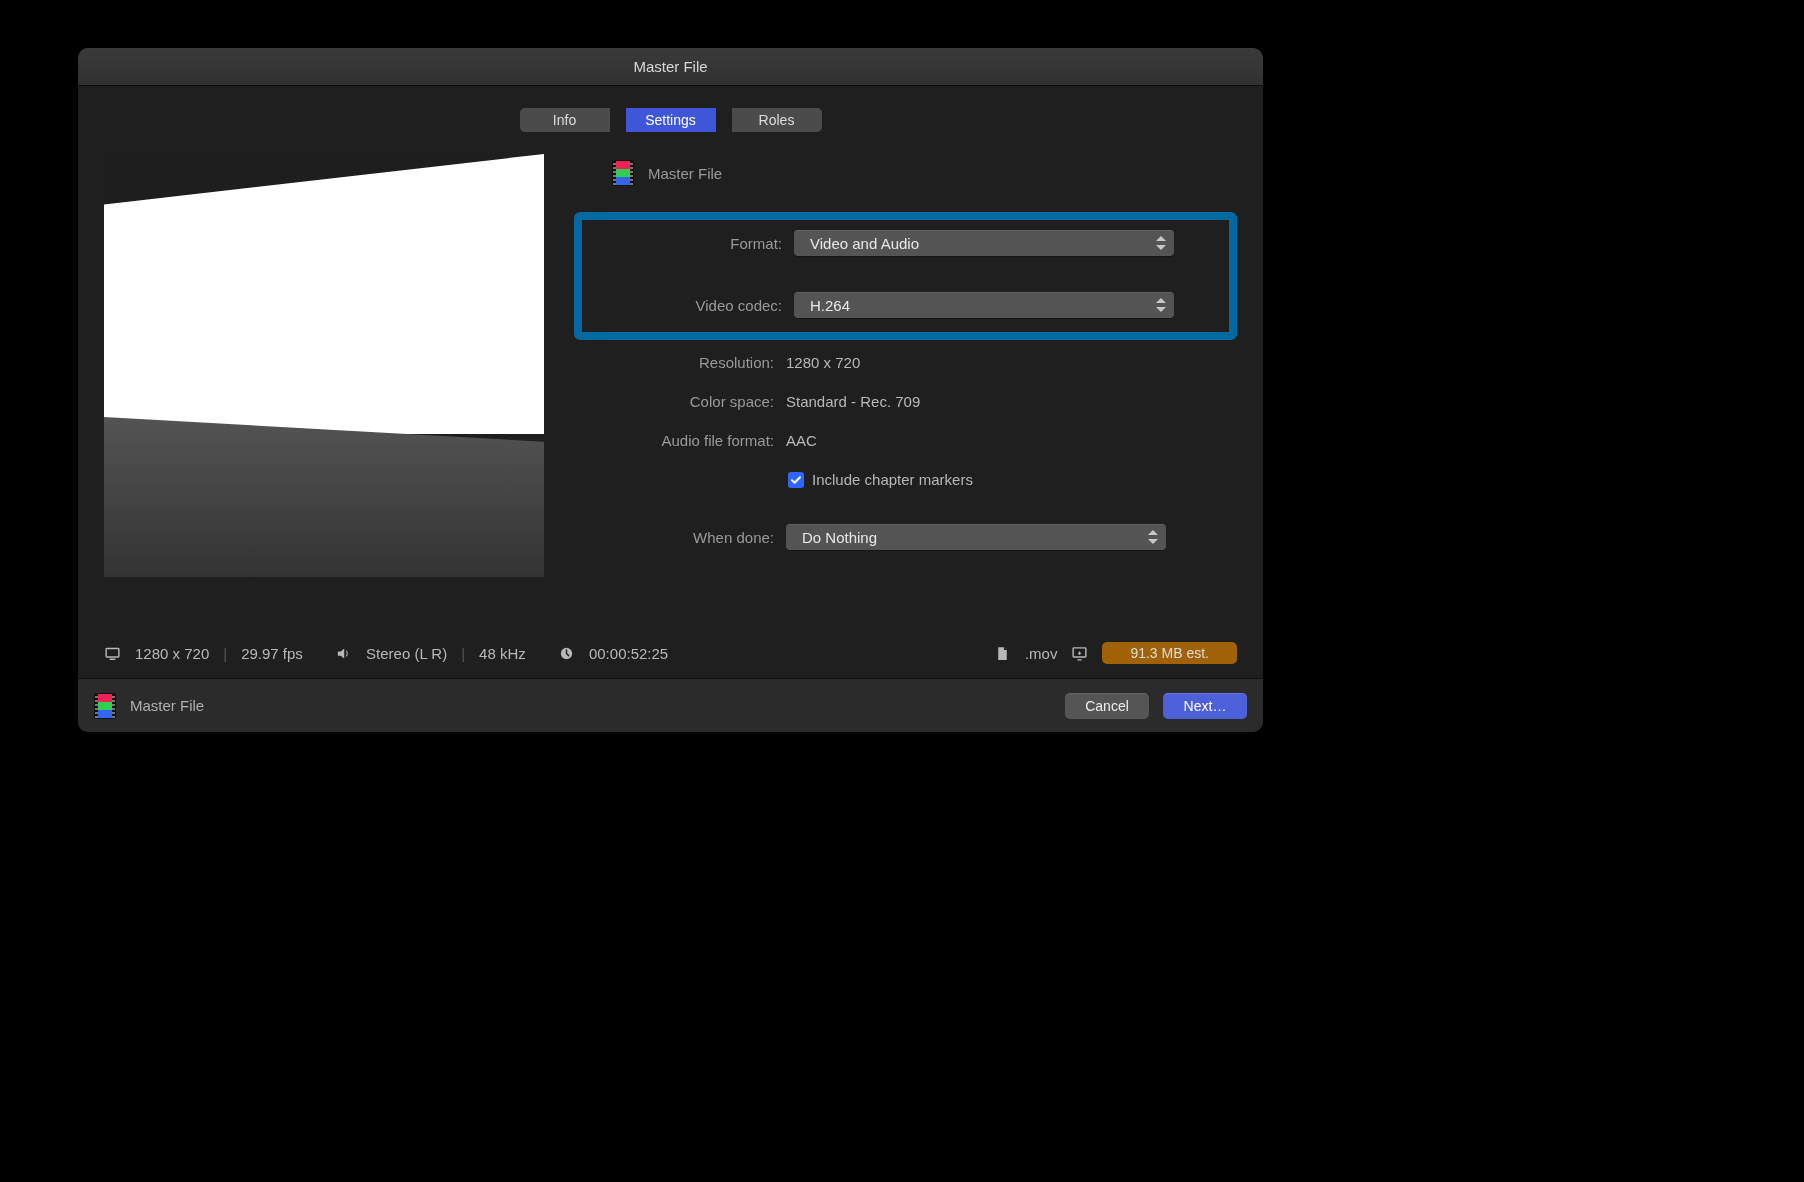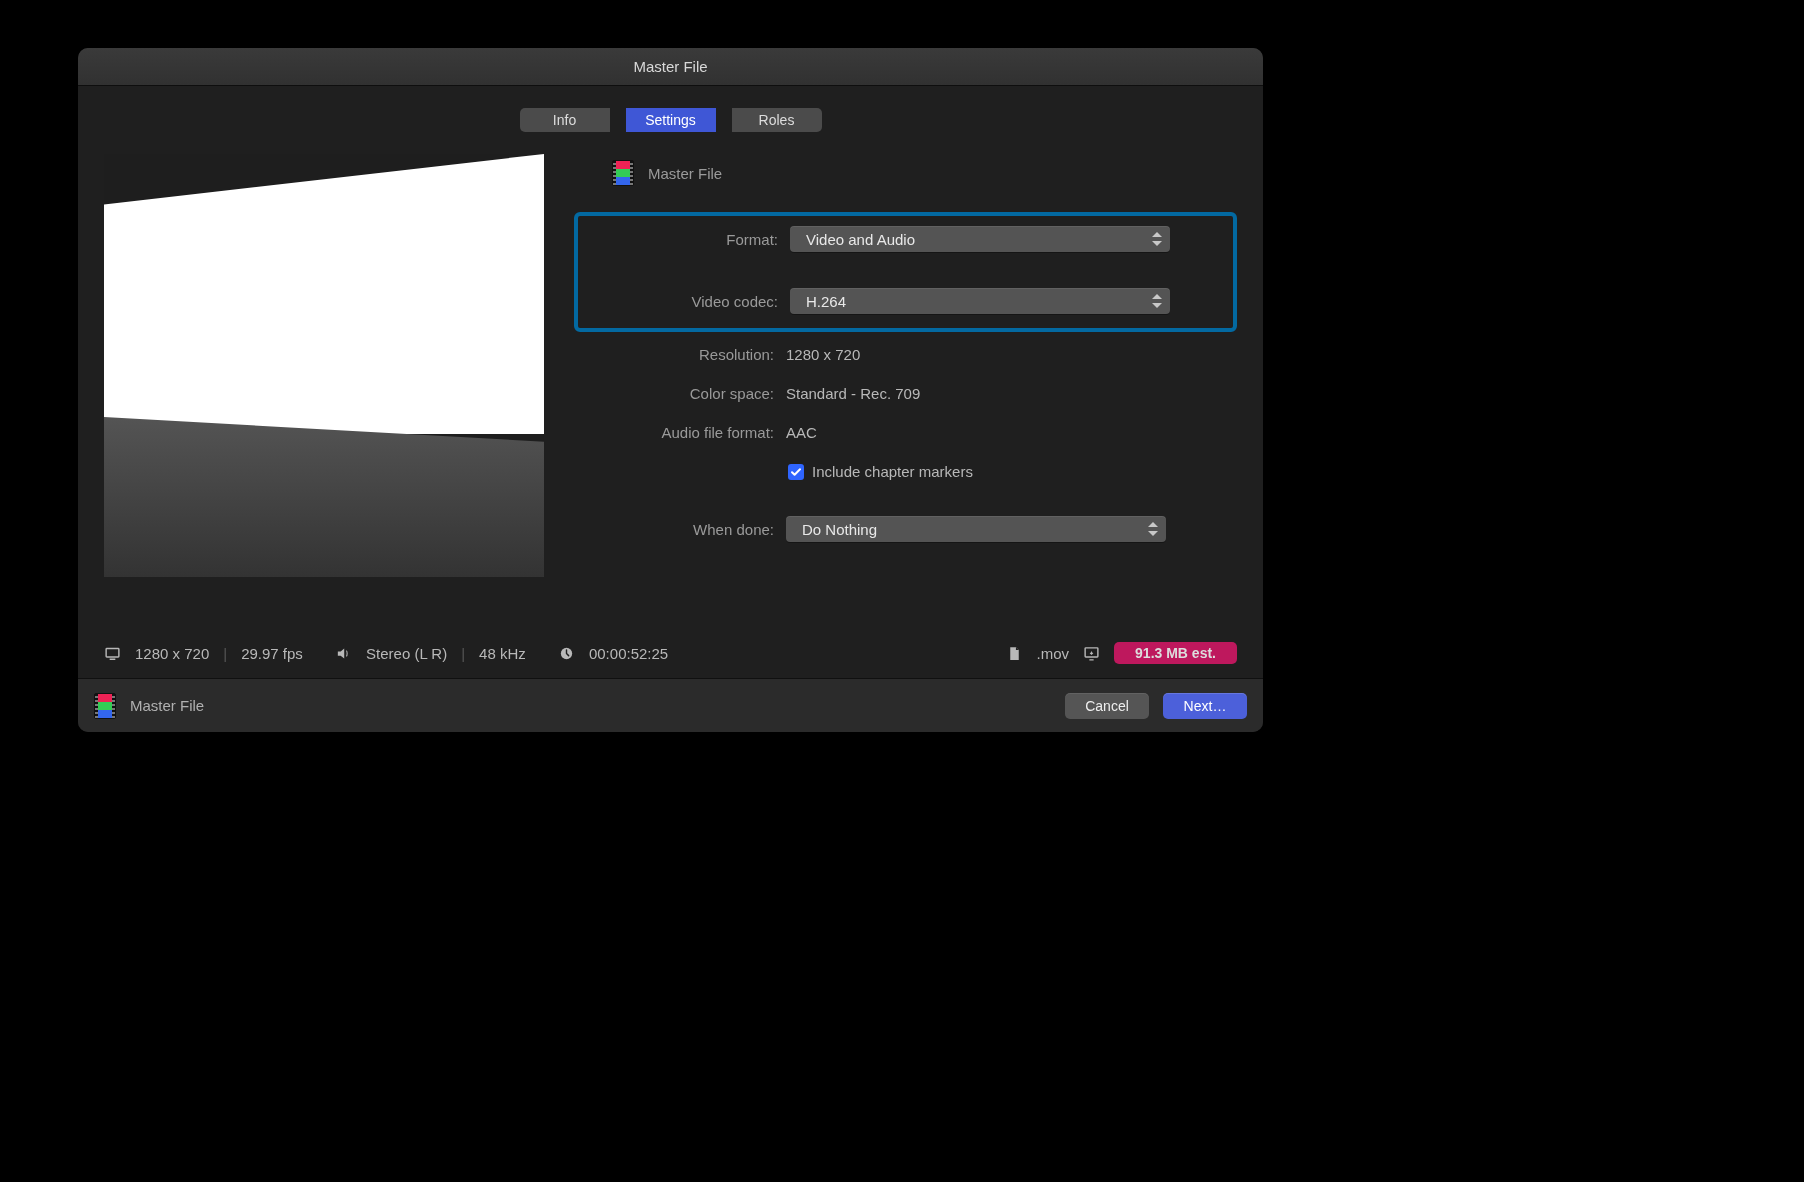--- a/index.html
+++ b/index.html
@@ -110,21 +110,21 @@
     }
     .film-icon::before, .film-icon::after{
       content:''; position:absolute;
       top:0; bottom:0; width:3px;
       background-image: repeating-linear-gradient(#111 0 2px,#777 2px 4px);
     }
     .film-icon::before{left:0;}
     .film-icon::after{right:0;}
 
     .highlight-box {
-      border: 4px solid #0369a1;
+      border: 8px solid #0369a1;
       border-radius: 6px;
       padding: 10px 12px 14px 0;
       margin-bottom: 14px;
     }
     .row {
       display: flex;
       align-items: center;
       gap: 12px;
       margin-bottom: 22px;
     }
@@ -192,26 +192,25 @@
       gap: 14px;
       margin-top: 6px;
       padding-top: 2px;
       font-size: 15px;
       color: #b8b8b8;
     }
     .infobar .sep { color:#555; }
     .infobar svg { width:17px; height:17px; vertical-align:middle; }
     .spacer { flex:1; }
     .sizebadge {
-      background: #be185d;
+      background: #a16207;
       border-radius: 5px;
-      padding: 3px 21px;
+      padding: 3px 28px;
       color: #ddd;
       font-size: 14px;
-      font-weight: bold;
     }
 
     .footer {
       background: #2b2b2b;
       border-top: 1px solid #101010;
       height: 54px;
       display: flex;
       align-items: center;
       padding: 0 16px;
       gap: 14px;

